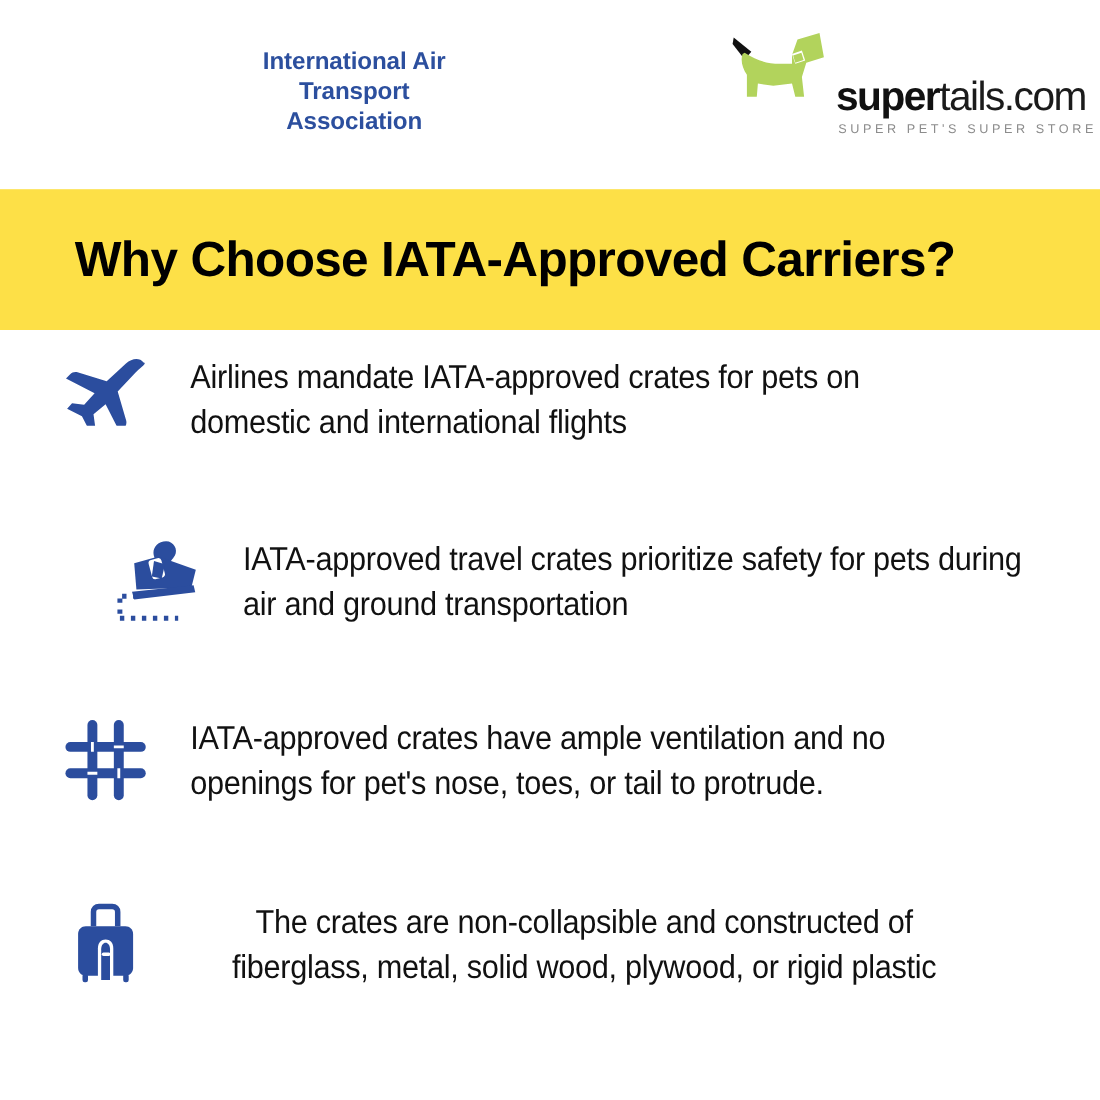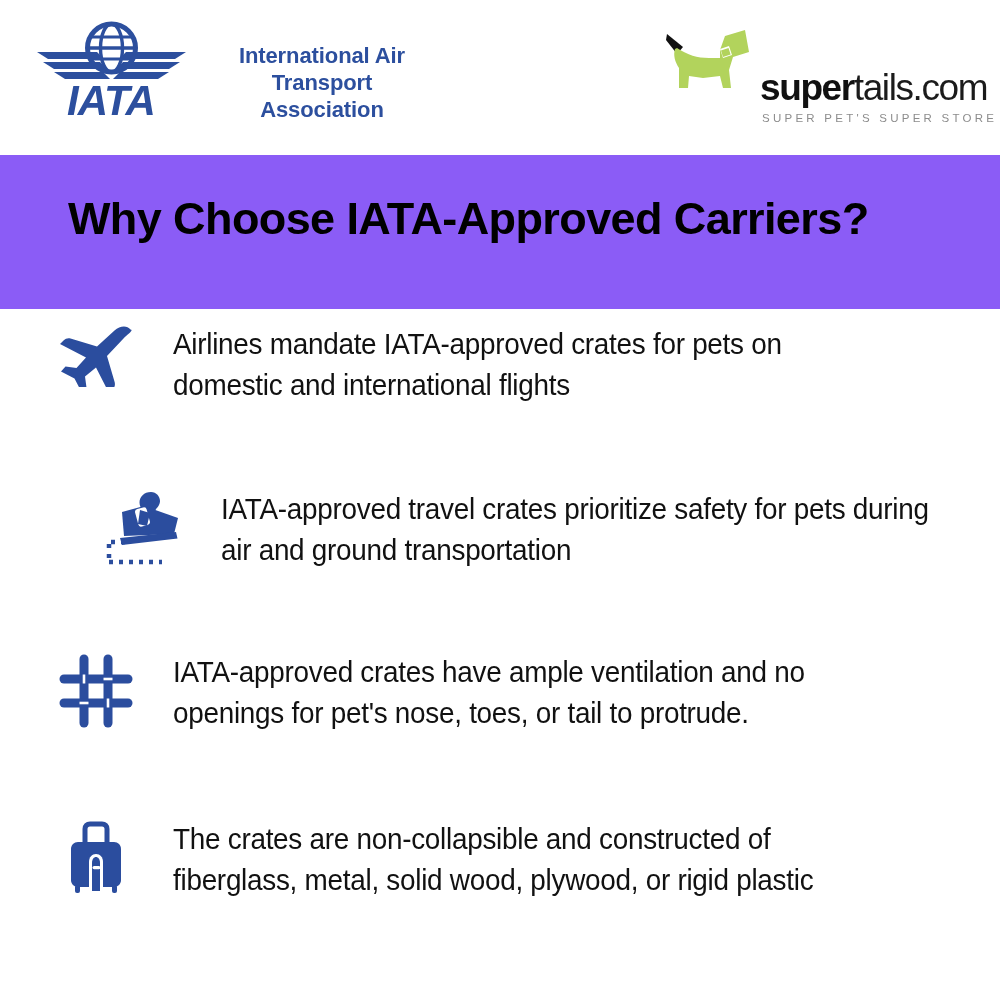--- a/index.html
+++ b/index.html
@@ -83,25 +83,25 @@
     color: #8c8c8c;
     letter-spacing: 3.25px;
     white-space: nowrap;
     margin-top: 4px;
     padding-left: 2px;
   }
 
   
   .banner {
     position: absolute;
-    top: 155px;
+    top: 172px;
     left: 0;
     width: 1000px;
-    height: 154px;
-    background: #8b5cf6;
+    height: 128px;
+    background: #fde047;
   }
   .banner-title {
     position: absolute;
     left: 68px;
     top: 0;
     height: 128px;
     display: flex;
     align-items: center;
     color: #000000;
     font-family: "Liberation Sans", sans-serif;
@@ -123,21 +123,21 @@
     position: absolute;
     left: 0;
     width: 1000px;
     height: 165px;
     display: flex;
     align-items: flex-start;
   }
   .bullet-0 { top: 40px; }
   .bullet-1 { top: 205px; margin-left: 48px; }
   .bullet-2 { top: 368px; }
-  .bullet-3 { top: 535px; }
+  .bullet-3 { top: 535px; text-align: center; }
 
   .bullet-icon {
     width: 80px;
     height: 80px;
     margin-left: 56px;
     flex: 0 0 auto;
     display: flex;
     align-items: flex-start;
     justify-content: center;
   }
@@ -154,41 +154,20 @@
     letter-spacing: -0.3px;
     transform: scaleX(0.93);
     transform-origin: left top;
   }
 </style>
 </head>
 <body>
 
 <div class="header">
 
-  <div class="iata-logo">
-    <svg width="155" height="100" viewBox="0 0 155 100" xmlns="http://www.w3.org/2000/svg" aria-hidden="true">
-      <g fill="#2c4f9e">
-
-        <circle cx="77.5" cy="30" r="24" fill="none" stroke="#2c4f9e" stroke-width="5"></circle>
-        <ellipse cx="77.5" cy="30" rx="11" ry="24" fill="none" stroke="#2c4f9e" stroke-width="3.4"></ellipse>
-        <line x1="53.5" y1="30" x2="101.5" y2="30" stroke="#2c4f9e" stroke-width="3.4"></line>
-        <line x1="57" y1="19" x2="98" y2="19" stroke="#2c4f9e" stroke-width="3"></line>
-        <line x1="57" y1="41" x2="98" y2="41" stroke="#2c4f9e" stroke-width="3"></line>
-
-        <path d="M3 34 L63 34 L70 41 L14 41 Z"></path>
-        <path d="M9 44 L66 44 L73 51 L20 51 Z"></path>
-        <path d="M20 54 L69 54 L76 61 L31 61 Z"></path>
-
-        <path d="M152 34 L92 34 L85 41 L141 41 Z"></path>
-        <path d="M146 44 L89 44 L82 51 L135 51 Z"></path>
-        <path d="M135 54 L86 54 L79 61 L124 61 Z"></path>
-      </g>
-      <text x="77" y="97" text-anchor="middle" font-family="Liberation Sans, sans-serif" font-size="42" font-weight="bold" font-style="italic" fill="#2c4f9e" letter-spacing="-1">IATA</text>
-    </svg>
-  </div>
 
   <div class="iata-wordmark">
     <div>International Air Transport</div>
     <div>Association</div>
   </div>
 
   <div class="supertails-logo">
     <div class="st-dog">
       <svg width="92" height="76" viewBox="0 0 92 76" xmlns="http://www.w3.org/2000/svg" aria-hidden="true">
 

